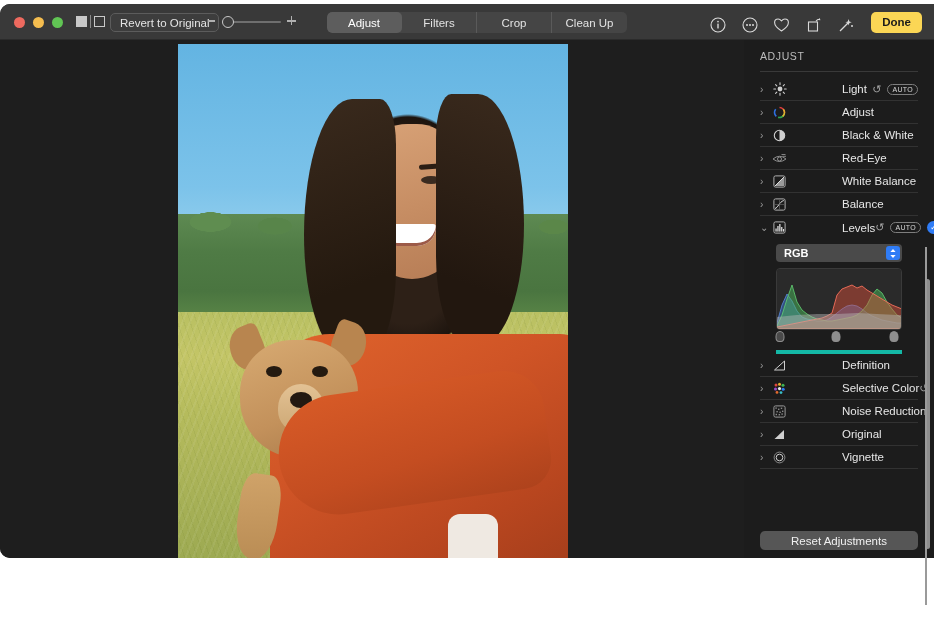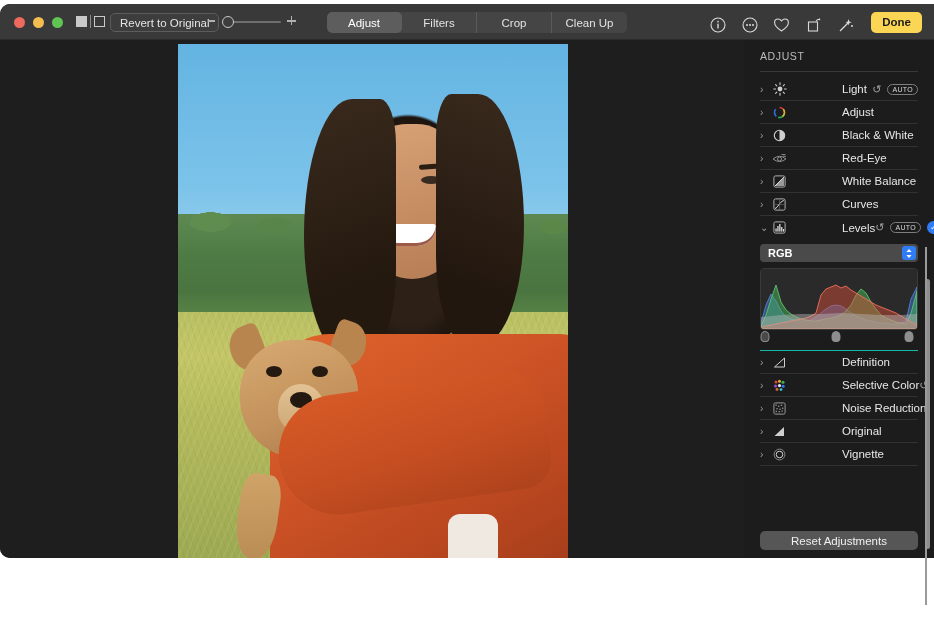--- a/index.html
+++ b/index.html
@@ -152,21 +152,21 @@
   .sb-icon { width:15px; height:15px; margin-right:7px; display:flex; align-items:center; justify-content:center; flex:0 0 15px; }
   .sb-label { font-size:11.5px; color:#e6e6e6; white-space:nowrap;margin-left:48px; }
   .sb-ctrls { margin-left:auto; display:flex; align-items:center; gap:6px; }
   .revert-ic { font-size:11px; color:#a6a6a6; }
   .auto-pill { font-size:7px; letter-spacing:.3px; color:#d8d8d8; border:1px solid #7e7e7e;
                border-radius:7px; padding:1px 4px 0 4px; line-height:8px; }
   .chk-on { width:13px; height:13px; border-radius:50%; background:#2f7cf6; color:#fff;
             font-size:8px; display:flex; align-items:center; justify-content:center; }
   .chk-off { width:12px; height:12px; border-radius:50%; border:1.5px solid #2f7cf6; }
 
-  .levels-body { margin:0 16px; padding:5px 0 7px 0; border-bottom:1px solid #14b8a6; }
+  .levels-body { margin:0 32px; padding:5px 0 7px 0; border-bottom:4px solid #14b8a6; }
   .rgb-select { position:relative; height:18px; background:#4a4a4a; border-radius:4px;
                 display:flex; align-items:center; padding-left:8px; }
   .rgb-select .rgbtxt { font-size:11px; color:#ffffff; font-weight:bold; }
   .rgb-stepper { position:absolute; right:2px; top:2px; width:14px; height:14px; border-radius:3px;
                  background:#2f7cf6; color:#fff; font-size:7px; line-height:7px;
                  display:flex; flex-direction:column; align-items:center; justify-content:center; }
   .histo { position:relative; margin-top:6px; height:62px; background:#262626;
            border:1px solid #3a3a3a; border-radius:4px; overflow:hidden; }
   .histo svg { display:block; }
   .lvl-track { position:relative; height:12px; margin-top:1px; }
@@ -372,21 +372,21 @@
         <div class="sb-row">
           <span class="chev">›</span>
           <span class="sb-icon">
             <svg width="13" height="13" viewBox="0 0 13 13">
                 <rect x="0.9" y="0.9" width="11.2" height="11.2" rx="1.6" fill="none" stroke="#b0b0b0" stroke-width="1"></rect>
                 <path d="M2 10.5 C5 10 6 4 10.8 2.5" fill="none" stroke="#dcdcdc" stroke-width="1"></path>
                 <line x1="2" y1="6.5" x2="11" y2="6.5" stroke="#6e6e6e" stroke-width="0.6"></line>
                 <line x1="6.5" y1="2" x2="6.5" y2="11" stroke="#6e6e6e" stroke-width="0.6"></line>
               </svg>
           </span>
-          <span class="sb-label">Curves</span>
+          <span class="sb-label">Balance</span>
         </div>
 
         <div class="sb-row" style="border-bottom:none;">
           <span class="chev">⌄</span>
           <span class="sb-icon">
             <svg width="13" height="13" viewBox="0 0 13 13">
                 <rect x="0.9" y="0.9" width="11.2" height="11.2" rx="1.6" fill="none" stroke="#b0b0b0" stroke-width="1"></rect>
                 <g fill="#dcdcdc">
                   <rect x="2.4" y="7.5" width="1.3" height="3.1"></rect>
                   <rect x="4.3" y="5" width="1.3" height="5.6"></rect>

